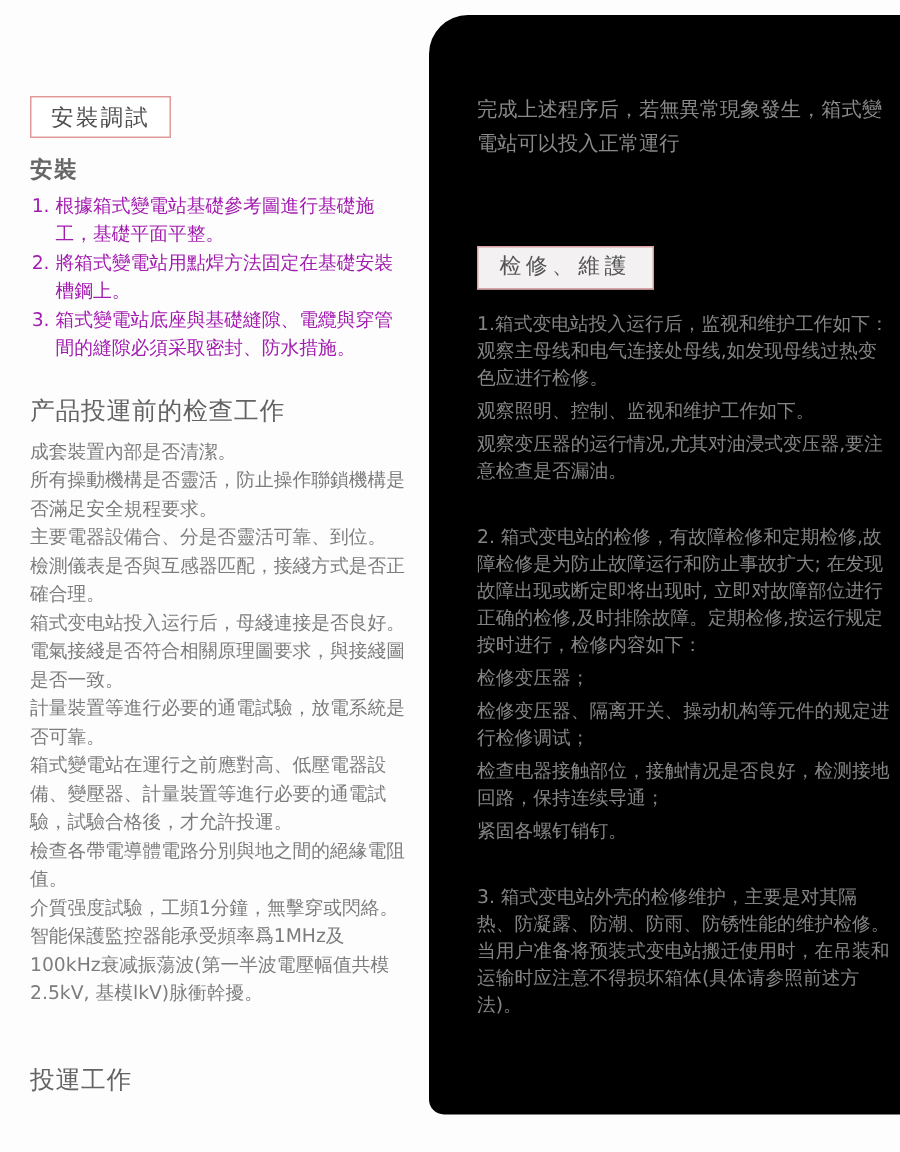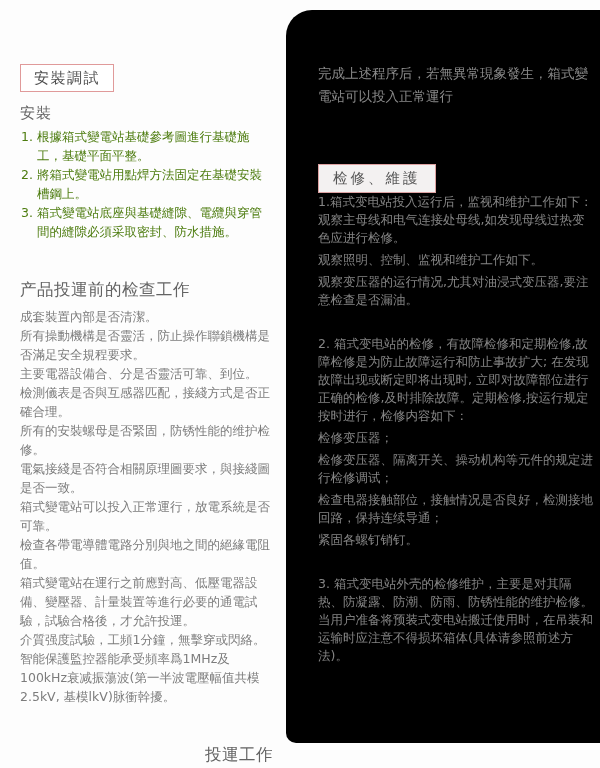--- a/index.html
+++ b/index.html
@@ -20,35 +20,35 @@
     display:inline-block;
     border:1.5px solid #e09a9a;
     background:#fff;
     padding:4px 13px;
     font-size:15px;font-weight:normal;color:#4f4f4f;
     letter-spacing:1.5px;
     line-height:1.2;
   }
   .sub-heading{
     margin:12px 0 2px;
-    font-size:15px;font-weight:normal;color:#666;
+    font-size:15px;font-weight:bold;color:#666;
     letter-spacing:1px;
   }
   .steps{
     margin:4px 0 0;padding-left:17px;
-    font-size:12.5px;line-height:19px;color:#4d7c0f;
+    font-size:12.5px;line-height:19px;color:#a21caf;
   }
   .steps li{margin:0;}
   .section-heading{
-    margin:38px 0 6px;
+    margin:22px 0 6px;
     font-size:16.5px;font-weight:normal;color:#636363;
     letter-spacing:0.5px;
   }
   .body-block p{margin:0;font-size:12.5px;line-height:19px;color:#7c7c7c;}
-  .op-heading{margin-top:38px;text-align:right;}
+  .op-heading{margin-top:38px;}
 
   
   .panel{
     position:absolute;left:286px;top:10px;width:336px;height:733px;
     background:#000000;
     border-radius:26px 0 0 10px;
     box-sizing:border-box;
     padding:52px 26px 0 32px;
     color:#858585;
   }
@@ -57,21 +57,21 @@
     font-size:13.5px;line-height:23px;color:#8a8a8a;
   }
   .panel .title-box{
     margin-top:56px;
     background:#f3f1f1;
     border-color:#dca1a1;
     font-size:14.5px;color:#555;
     letter-spacing:3px;
     padding:5px 14px;
   }
-  .sec{margin-top:0;}
+  .sec{margin-top:14px;}
   .sec p{margin:0 0 4px;font-size:12.5px;line-height:18px;color:#858585;}
   .sec.gap{margin-top:26px;}
 </style>
 </head>
 <body>
 
 <div class="page">
 
   <div class="left-col">
 
@@ -87,25 +87,25 @@
       <li>箱式變電站底座與基礎縫隙、電纜與穿管間的縫隙必須采取密封、防水措施。</li>
     </ol>
 
     <h2 class="section-heading">产品投運前的检查工作</h2>
 
     <div class="body-block">
       <p>成套裝置內部是否清潔。</p>
       <p>所有操動機構是否靈活，防止操作聯鎖機構是否滿足安全規程要求。</p>
       <p>主要電器設備合、分是否靈活可靠、到位。</p>
       <p>檢測儀表是否與互感器匹配，接綫方式是否正確合理。</p>
-      <p>所有的安裝螺母是否緊固，防锈性能的维护检修。</p>
+      <p>箱式变电站投入运行后，母綫連接是否良好。</p>
       <p>電氣接綫是否符合相關原理圖要求，與接綫圖是否一致。</p>
-      <p>箱式變電站可以投入正常運行，放電系統是否可靠。</p>
+      <p>計量裝置等進行必要的通電試驗，放電系統是否可靠。</p>
+      <p>箱式變電站在運行之前應對高、低壓電器設備、變壓器、計量裝置等進行必要的通電試驗，試驗合格後，才允許投運。</p>
       <p>檢查各帶電導體電路分別與地之間的絕緣電阻值。</p>
-      <p>箱式變電站在運行之前應對高、低壓電器設備、變壓器、計量裝置等進行必要的通電試驗，試驗合格後，才允許投運。</p>
       <p>介質强度試驗，工頻1分鐘，無擊穿或閃絡。</p>
       <p>智能保護監控器能承受頻率爲1MHz及100kHz衰减振蕩波(第一半波電壓幅值共模2.5kV, 基模lkV)脉衝幹擾。</p>
     </div>
 
     <h2 class="section-heading op-heading">投運工作</h2>
 
     
 
   </div>
 

